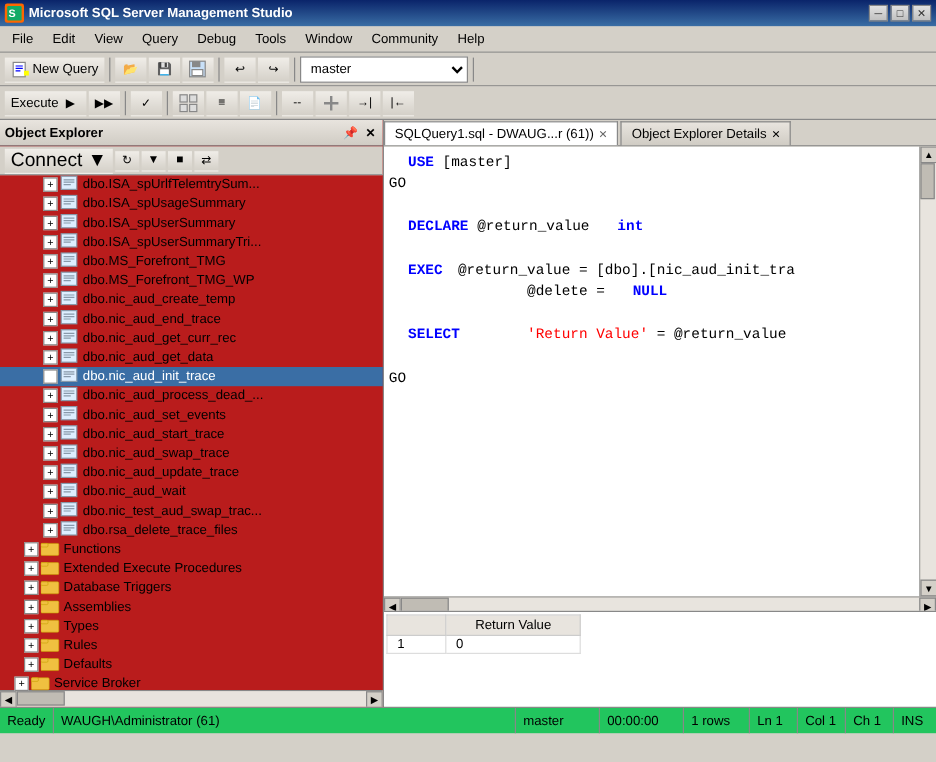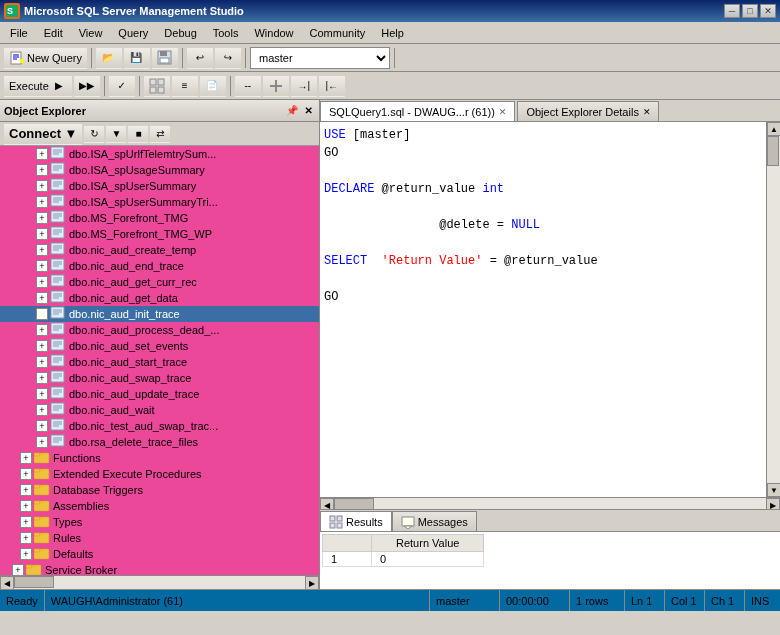--- a/index.html
+++ b/index.html
@@ -78,21 +78,21 @@
     
     #main {
       display: flex;
       height: calc(635px - 22px - 22px - 28px - 28px - 24px - 22px);
     }
 
     
     #obj-explorer {
       width: 320px;
       min-width: 320px;
-      background: #ec4899;
+      background: #b91c1c;
       border-right: 1px solid #888;
       display: flex;
       flex-direction: column;
       overflow: hidden;
     }
     #obj-explorer-header {
       background: linear-gradient(to bottom, #e8e4de, #d0ccc4);
       height: 22px;
       display: flex;
       align-items: center;
@@ -174,21 +174,21 @@
       flex: 1;
       background: white;
       font-family: 'Courier New', monospace;
       font-size: 12px;
       padding: 4px;
       overflow-y: auto;
       position: relative;
       min-height: 200px;
     }
     .sql-line { line-height: 18px; white-space: pre; }
-    .sql-kw { color: #0000ff; font-weight: normal; }
+    .sql-kw { color: #0000ff; font-weight: bold; margin-left: 16px; }
     .sql-str { color: #ff0000; }
 
     
     #results-panel {
       height: 80px;
       border-top: 1px solid #888;
       background: white;
       display: flex;
       flex-direction: column;
     }
@@ -219,21 +219,21 @@
     }
     .results-table { border-collapse: collapse; font-size: 11px; }
     .results-table th { background: #e8e4de; border: 1px solid #ccc; padding: 2px 24px; font-weight: normal; text-align: left; }
     .results-table td { border: 1px solid #ddd; padding: 1px 8px; }
 
     
     #sql-hscroll { height: 12px; background: #d4d0c8; border-top: 1px solid #888; }
     
     
     #status-bar {
-      background: #0369a1;
+      background: #22c55e;
       height: 22px;
       display: flex;
       align-items: center;
       border-top: 1px solid #888;
       font-size: 11px;
     }
     .status-pane {
       height: 100%;
       padding: 0 6px;
       display: flex;
@@ -385,21 +385,21 @@
 
   <div id="obj-explorer">
     <div id="obj-explorer-header">
       <span>Object Explorer</span>
       <div style="display:flex;gap:2px;">
         <span class="panel-pin-btn">📌</span>
         <span class="panel-close-btn">✕</span>
       </div>
     </div>
     <div id="obj-explorer-toolbar">
-      <div class="tb-btn" style="font-size:13px;font-weight:bold;">Connect ▼</div>
+      <div class="tb-btn" style="font-size:16px;">Connect ▼</div>
       <div class="oe-btn">↻</div>
       <div class="oe-btn">▼</div>
       <div class="oe-btn">■</div>
       <div class="oe-btn">⇄</div>
     </div>
     <div id="obj-tree">
 
     <div class="tree-item" style="padding-left: 36px;">
           <span class="tree-expand">+</span>
           <span style="margin-right: 3px;"><svg width="16" height="14" viewBox="0 0 16 14">
@@ -677,20 +677,21 @@
       </div>
     </div>
 
     <div style="display:flex;flex:1;overflow:hidden;">
       <div id="sql-editor">
         <div class="sql-line"><span class="sql-kw">USE</span> [master]</div>
         <div class="sql-line">GO</div>
         <div class="sql-line">&nbsp;</div>
         <div class="sql-line"><span class="sql-kw">DECLARE</span> @return_value <span class="sql-kw">int</span></div>
         <div class="sql-line">&nbsp;</div>
+        <div class="sql-line"><span class="sql-kw">EXEC</span>	@return_value = [dbo].[nic_aud_init_tra</div>
         <div class="sql-line">		@delete = <span class="sql-kw">NULL</span></div>
         <div class="sql-line">&nbsp;</div>
         <div class="sql-line"><span class="sql-kw">SELECT</span>	<span class="sql-str">'Return Value'</span> = @return_value</div>
         <div class="sql-line">&nbsp;</div>
         <div class="sql-line">GO</div>
       </div>
       <div class="vscrollbar">
         <div class="vscroll-arrow">▲</div>
         <div class="vscroll-track">
           <div class="vscroll-thumb"></div>
@@ -701,38 +702,20 @@
 
     <div id="sql-hscroll" style="display:flex;">
       <div class="scroll-arrow">◀</div>
       <div class="scroll-track">
         <div class="scroll-thumb"></div>
       </div>
       <div class="scroll-arrow">▶</div>
     </div>
 
     <div id="results-panel">
-      <div id="results-tabs">
-        <div class="result-tab active">
-          <svg width="14" height="14" viewBox="0 0 14 14">
-              <rect x="1" y="1" width="5" height="5" fill="#ddf" stroke="#888"></rect>
-              <rect x="8" y="1" width="5" height="5" fill="#ddf" stroke="#888"></rect>
-              <rect x="1" y="8" width="5" height="5" fill="#ddf" stroke="#888"></rect>
-              <rect x="8" y="8" width="5" height="5" fill="#ddf" stroke="#888"></rect>
-            </svg>
-          <span>Results</span>
-        </div>
-        <div class="result-tab">
-          <svg width="14" height="14" viewBox="0 0 14 14">
-              <rect x="1" y="2" width="12" height="9" fill="#ffe" stroke="#888"></rect>
-              <polygon points="3,11 7,14 11,11" fill="#ffe" stroke="#888"></polygon>
-            </svg>
-          <span>Messages</span>
-        </div>
-      </div>
       <div id="results-grid">
         <table class="results-table">
           <thead>
             <tr>
               <th style="width:30px;"></th>
               <th>Return Value</th>
             </tr>
           </thead>
           <tbody>
             <tr>

